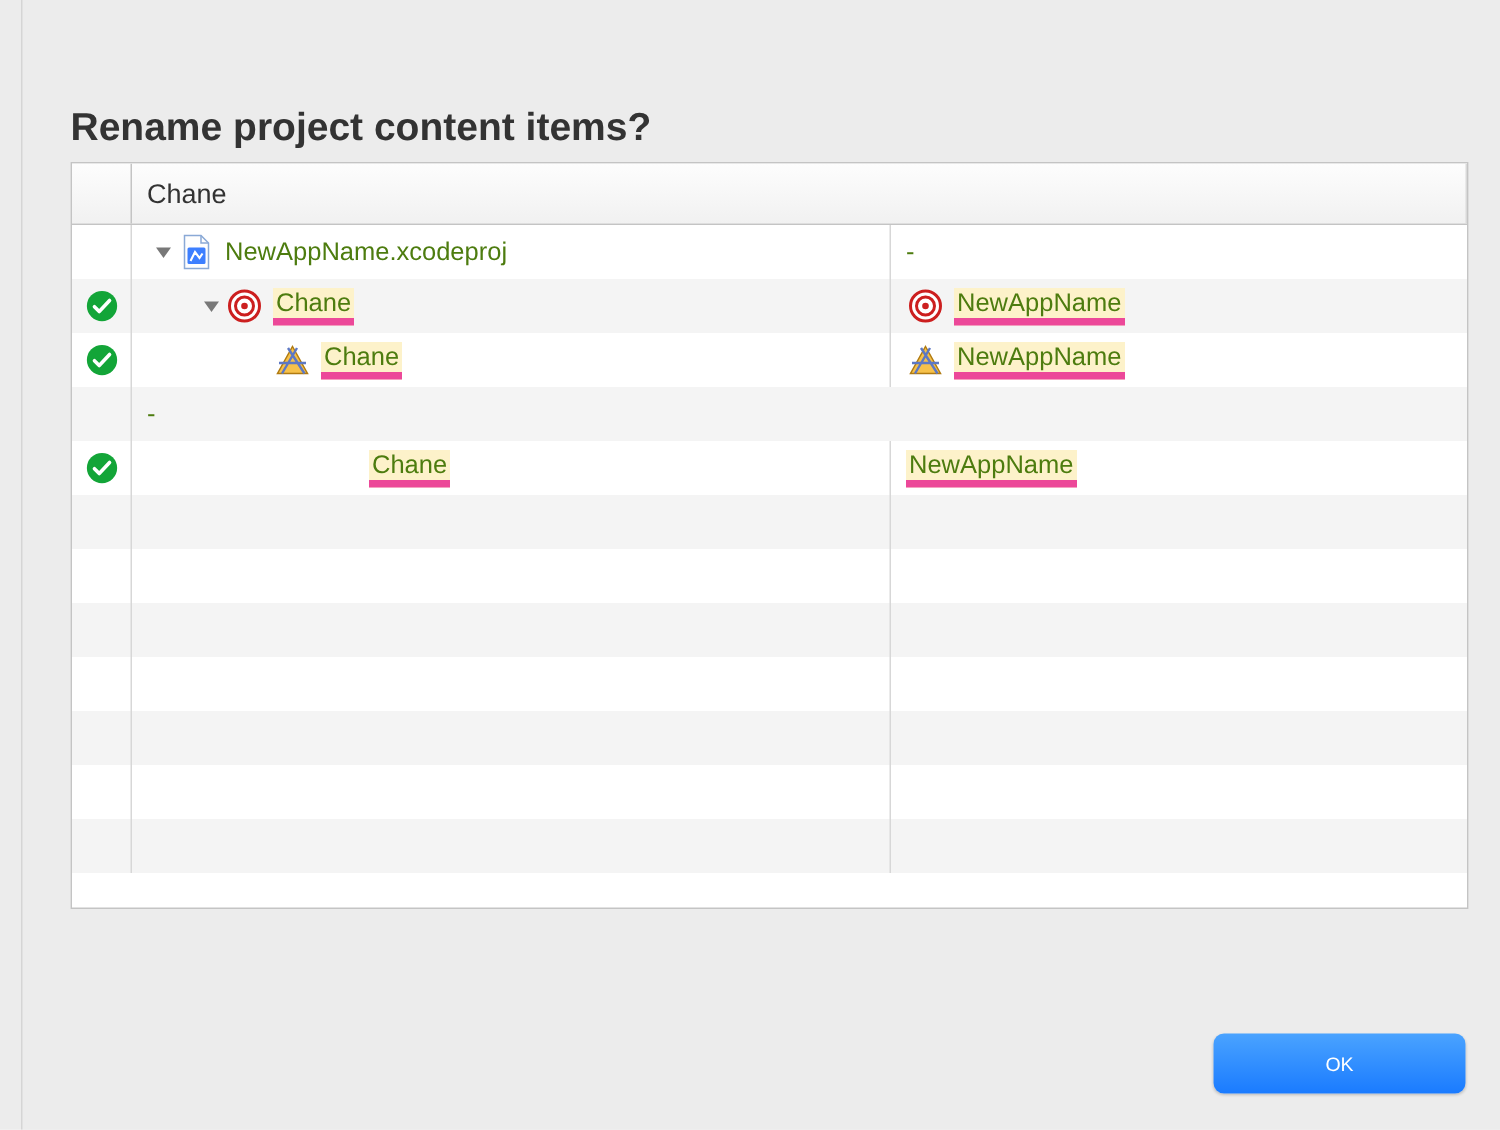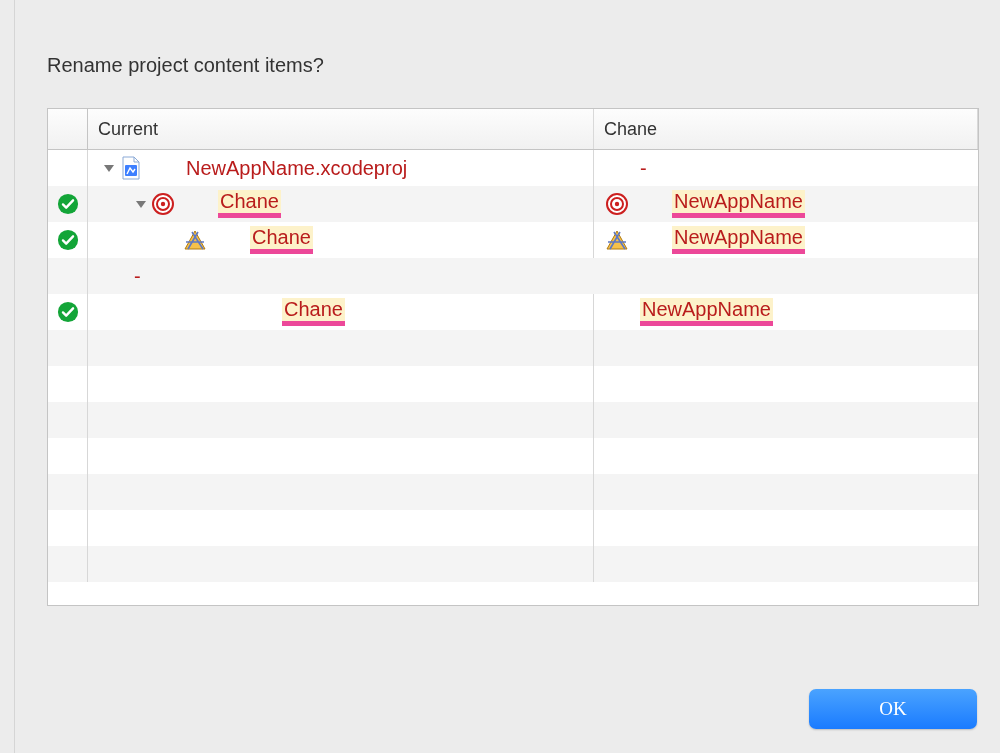--- a/index.html
+++ b/index.html
@@ -18,23 +18,23 @@
     left: 14px;
     top: 0;
     width: 986px;
     height: 753px;
     background: #ececec;
     border-left: 1px solid #d5d5d5;
   }
   .title {
     position: absolute;
     left: 32px;
-    top: 54px;
-    font-size: 20px;
-    font-weight: 400;
+    top: 69px;
+    font-size: 26px;
+    font-weight: 700;
     color: #333;
   }
   .table-wrap {
     position: absolute;
     left: 32px;
     top: 108px;
     width: 930px;
     height: 496px;
     border: 1px solid #c4c4c4;
     background: #fff;
@@ -90,60 +90,57 @@
   }
   .iconslot {
     display: inline-flex;
     width: 26px;
     height: 24px;
     align-items: center;
     justify-content: center;
     margin-right: 6px;
   }
   .label {
-    font-size: 20px;
-    color: #b91c1c;
-    margin-left: 36px;
+    font-size: 17px;
+    color: #4d7c0f;
   }
   .hl {
     background: #fdf2ca;
     padding: 0 2px;
     border-bottom: 5px solid #ec4899;
   }
   .chk {
     width: 22px; height: 22px;
   }
   .ok-btn {
     position: absolute;
     right: 24px;
     bottom: 24px;
     width: 168px;
     height: 40px;
     border: none;
     border-radius: 7px;
     background: linear-gradient(#4aa3ff, #1a7bff);
     color: #fff;
-    font-size: 19px;
+    font-size: 13px;
     font-weight: 400;
     box-shadow: 0 1px 2px rgba(0,0,0,0.2);
     cursor: pointer;
-    font-family: Liberation Serif, serif;
   }
   svg { display: block; }
 </style>
 </head>
 <body>
 
 <div class="sheet">
   <div class="title">Rename project content items?</div>
 
   <div class="table-wrap">
     <div class="thead">
       <div class="th col-check"></div>
-      <div class="th col-current">Current</div>
       <div class="th col-change">Chane</div>
     </div>
     <div class="tbody" id="tbody">
         <div class="row">
           <div class="cell col-check"></div>
           <div class="cell col-current">
             <span class="indent" style="width:12px"></span>
             <span class="disclosure">
               <svg width="12" height="12" viewBox="0 0 12 12">
                 <path d="M1 3 L11 3 L6 10 Z" fill="#787878"></path>

